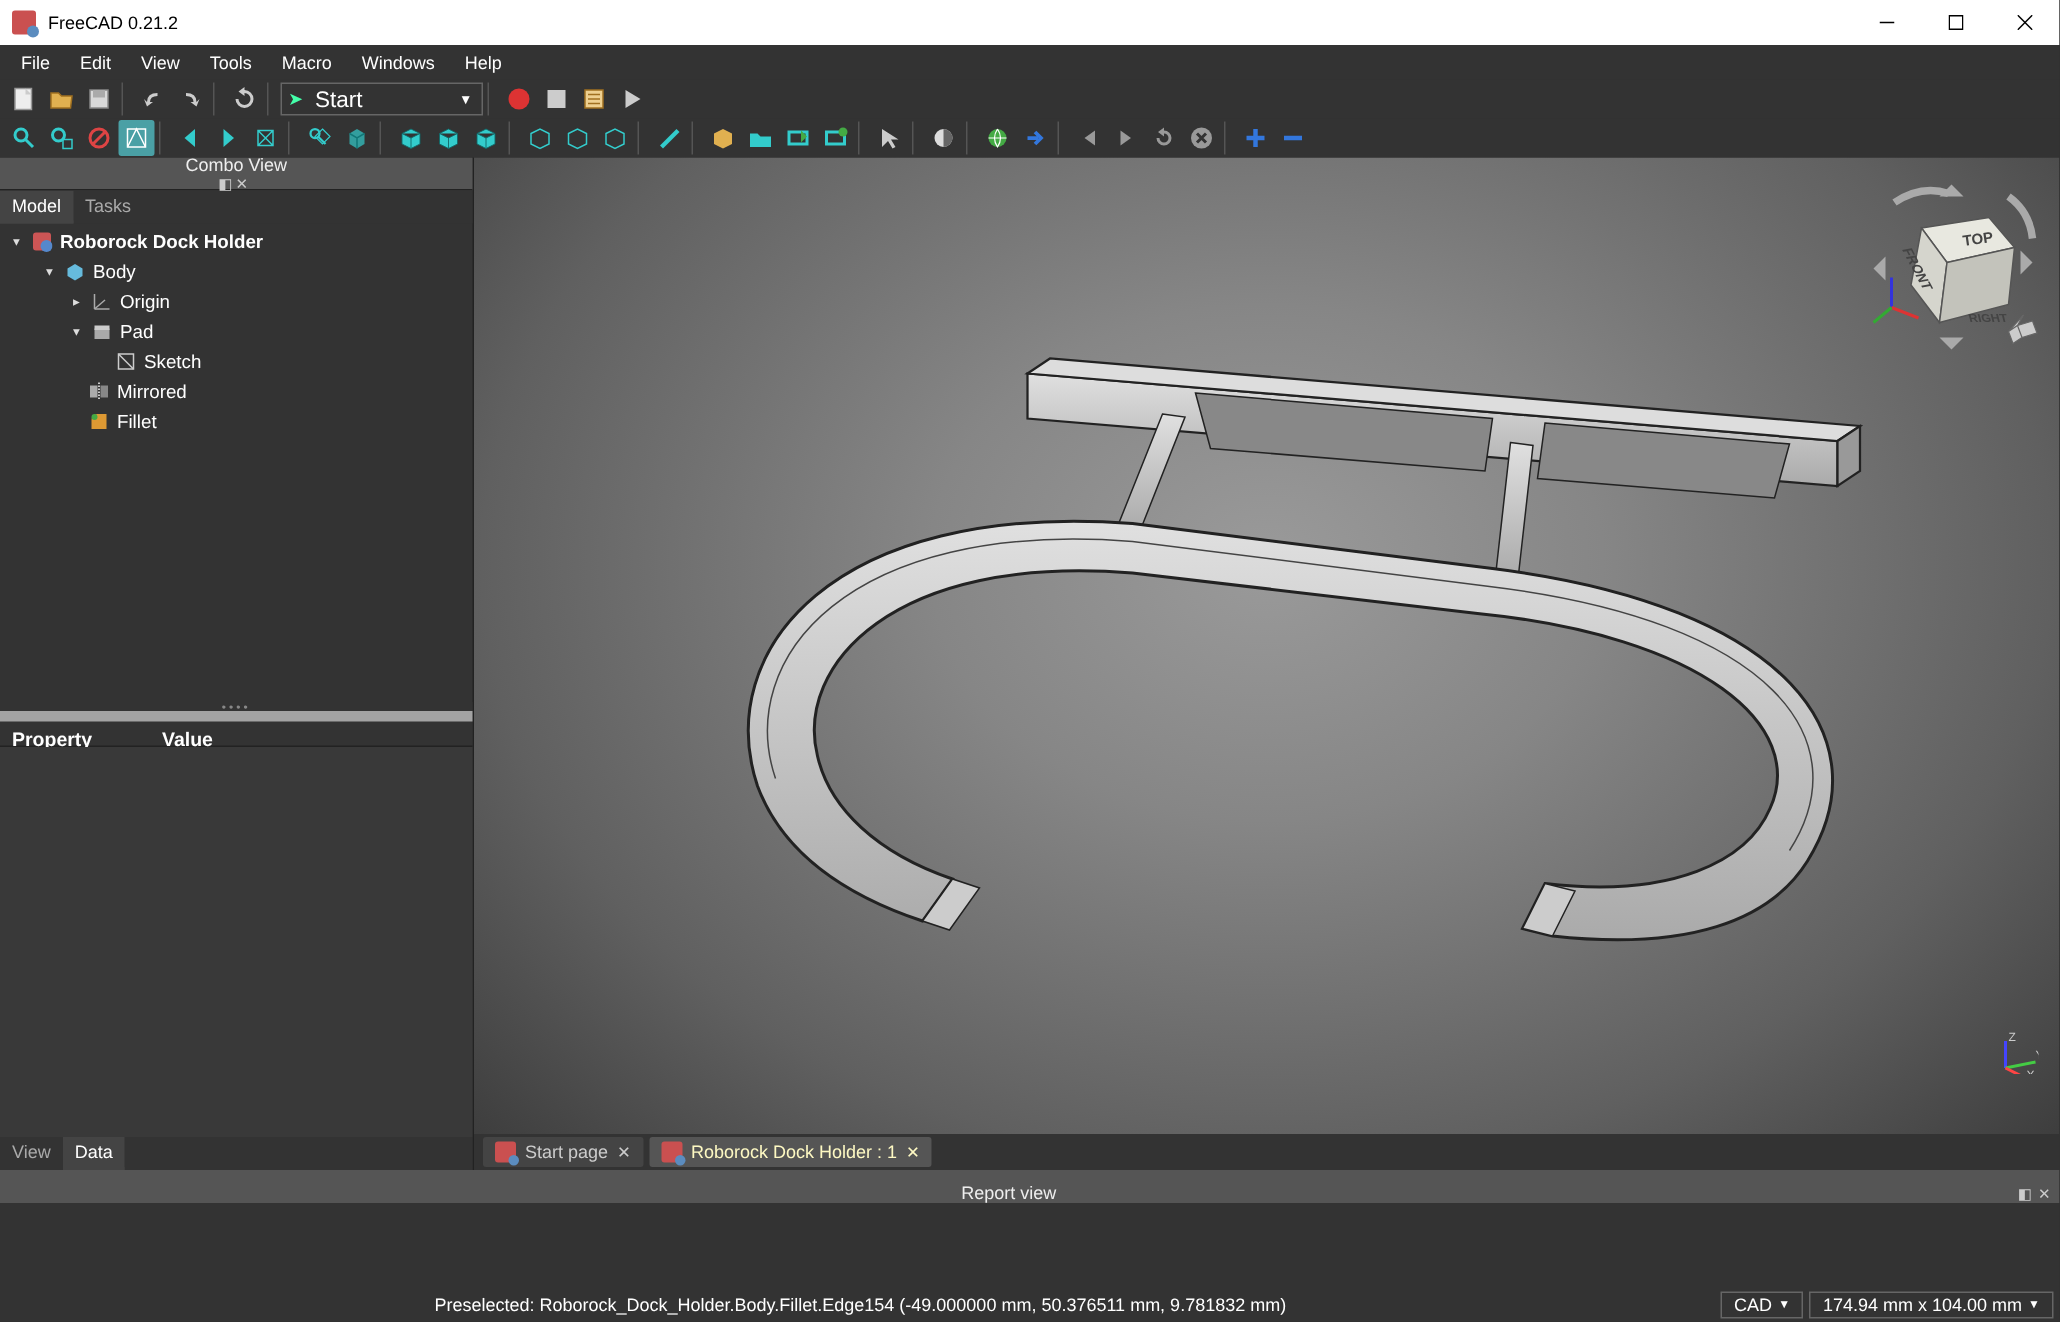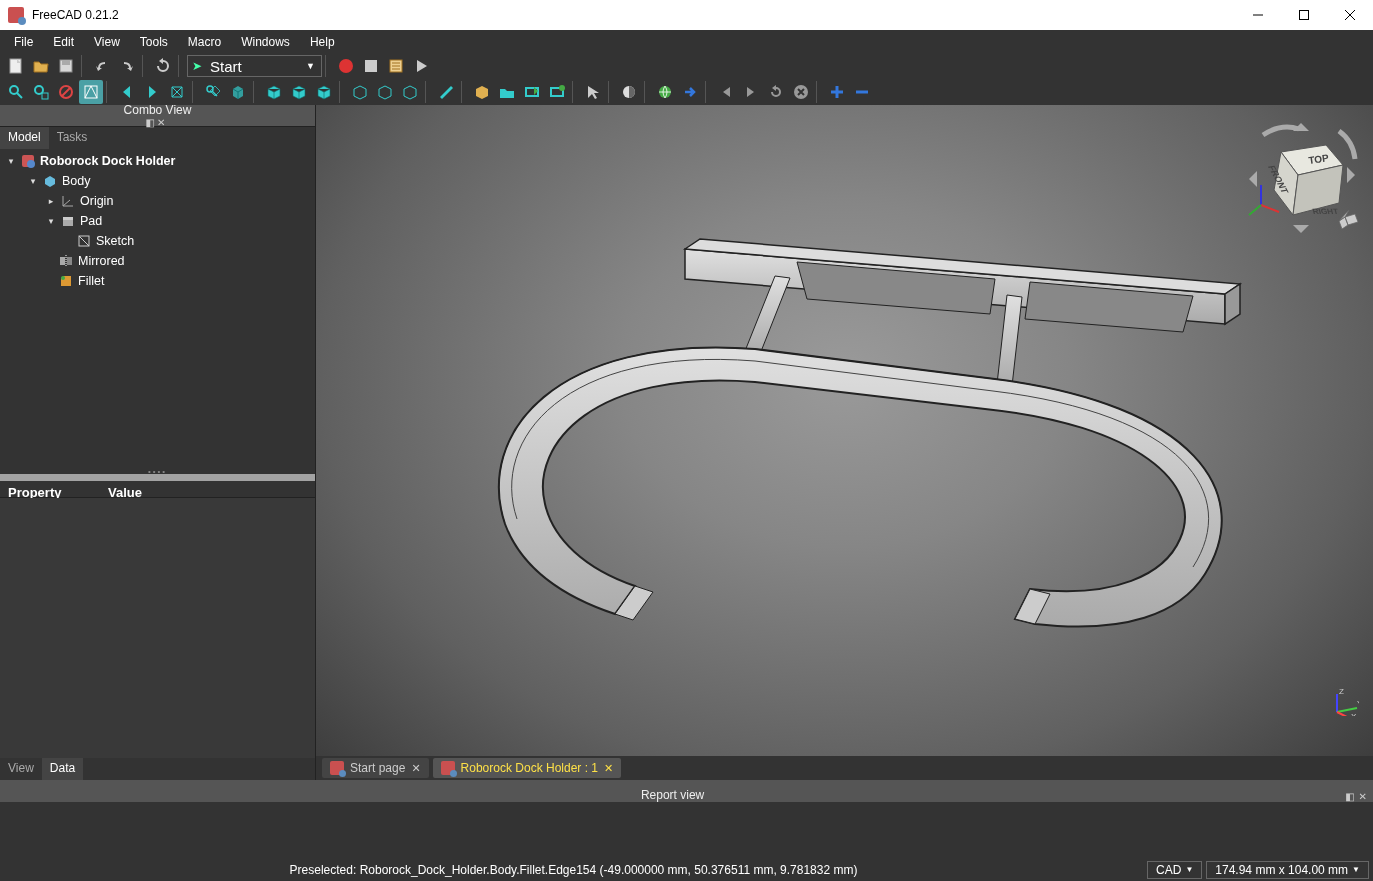--- a/index.html
+++ b/index.html
@@ -53,21 +53,21 @@
 .view3d { flex: 1; position: relative; overflow: hidden; }
 .navcube { position: absolute; top: 12px; right: 12px; width: 120px; height: 120px; }
 .axes-small { position: absolute; bottom: 40px; right: 14px; width: 30px; height: 30px; }
 
 
 .model-svg { position: absolute; left: 50%; top: 46%; transform: translate(-50%, -50%); }
 
 
 .doctabs { height: 24px; background: #333; display: flex; align-items: center; gap: 4px; padding-left: 6px; }
 .doctab { display: flex; align-items: center; gap: 6px; padding: 3px 8px; background: #444; color: #ccc; border-radius: 2px; font-size: 12px;}
-.doctab.active { background: #555; color: #fde047; }
+.doctab.active { background: #555; color: #fef9c3; }
 .doctab .x { font-size: 11px; }
 .doctab .ico { width:14px; height:14px; background:#ca5050; border-radius:2px; position:relative;}
 .doctab .ico::after{content:"";position:absolute;width:7px;height:7px;background:#5b8cbf;border-radius:50%;right:-2px;bottom:-2px;}
 
 
 .report-title { background: #555; height: 22px; display: flex; align-items: flex-end; justify-content: center; color: #eee; font-size: 12px; position: relative;}
 .report-title .t { flex:1; text-align:center; }
 .report-body { height: 56px; background: #333; }
 
 

